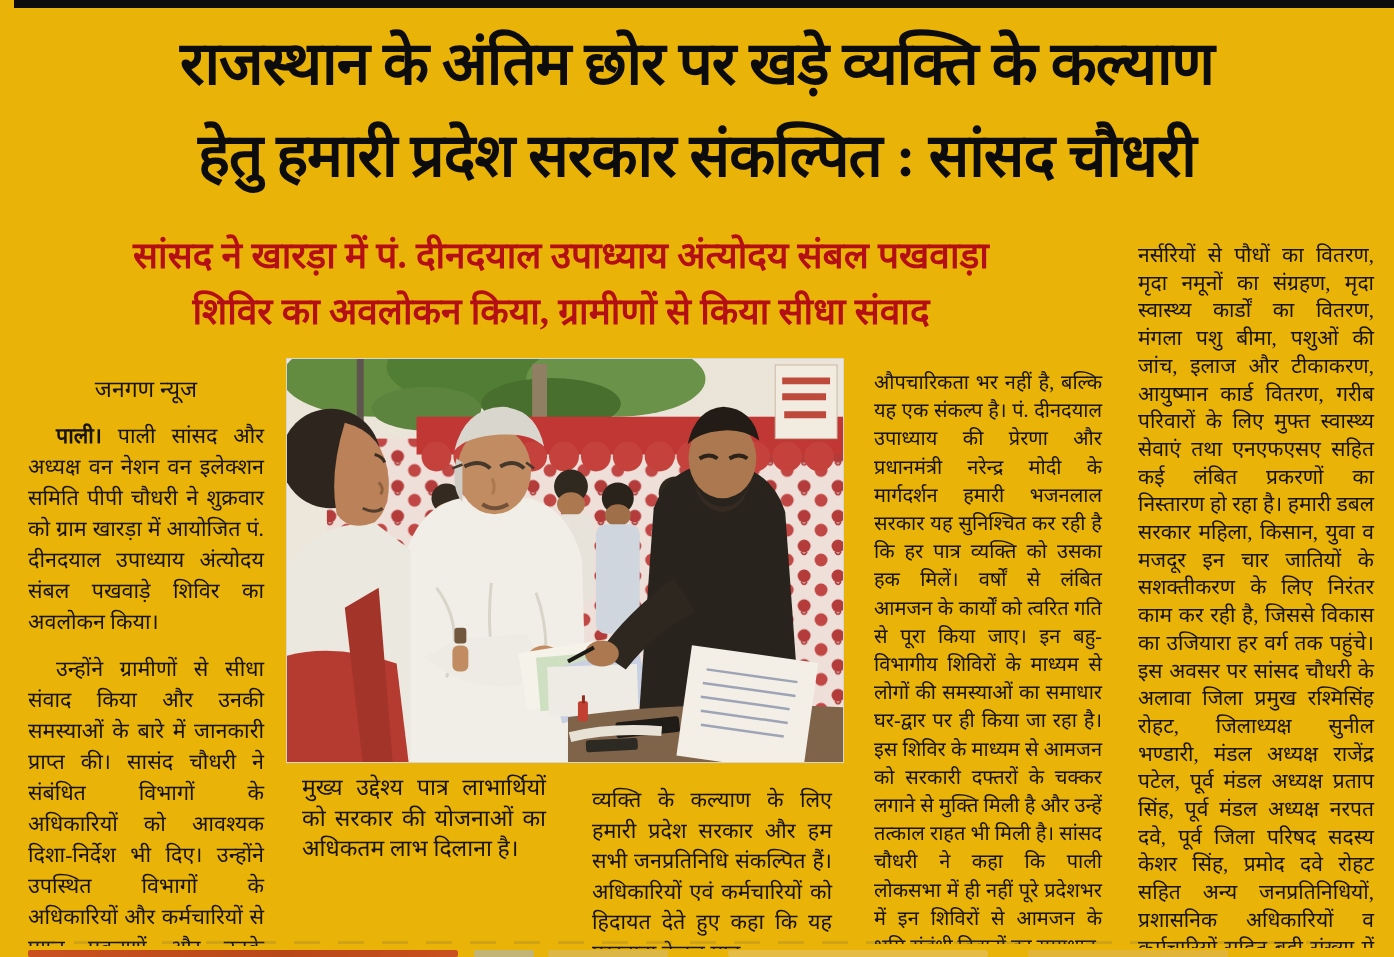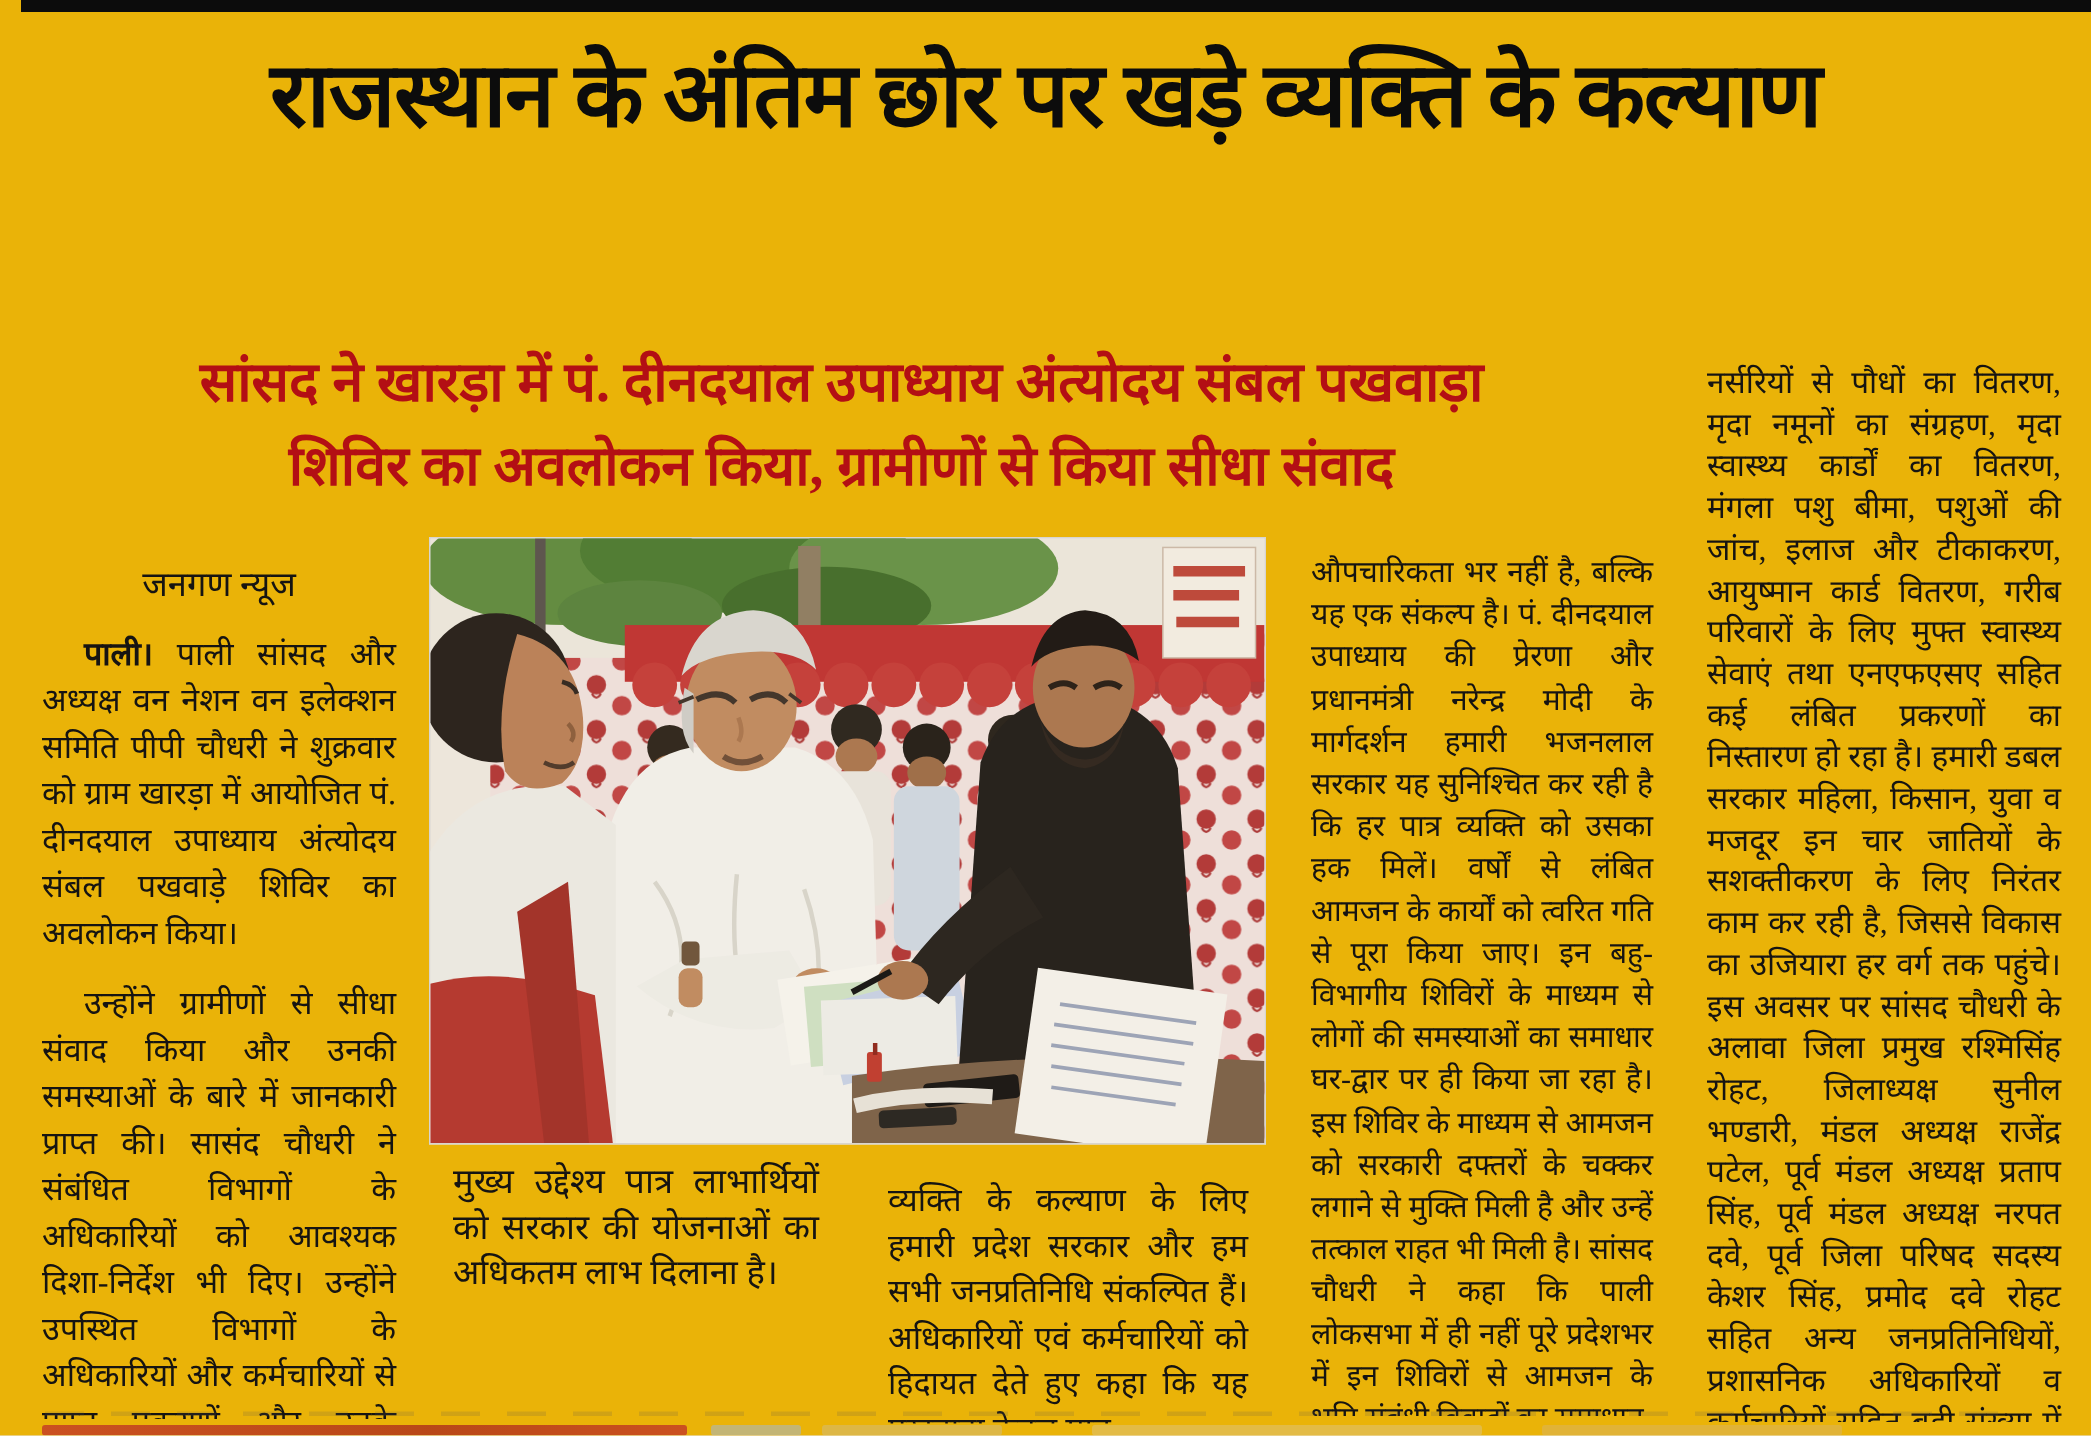--- a/index.html
+++ b/index.html
@@ -55,20 +55,21 @@
 </style>
 </head>
 <body>
 
 <div class="sheet">
 
   <div class="top-rule"></div>
 
   <div class="headline">
     <div>राजस्थान के अंतिम छोर पर खड़े व्यक्ति के कल्याण</div>
+    <div>हेतु हमारी प्रदेश सरकार संकल्पित : सांसद चौधरी</div>
   </div>
 
   <div class="subheadline">
     <div>सांसद ने खारड़ा में पं. दीनदयाल उपाध्याय अंत्योदय संबल पखवाड़ा</div>
     <div>शिविर का अवलोकन किया, ग्रामीणों से किया सीधा संवाद</div>
   </div>
 
   <div class="col col1">
     <p class="byline">जनगण न्यूज</p>
     <p class="indent"><span class="dateline">पाली।</span> <span>पाली सांसद और अध्यक्ष वन नेशन वन इलेक्शन समिति पीपी चौधरी ने शुक्रवार को ग्राम खारड़ा में आयोजित पं. दीनदयाल उपाध्याय अंत्योदय संबल पखवाड़े शिविर का अवलोकन किया।</span></p>

